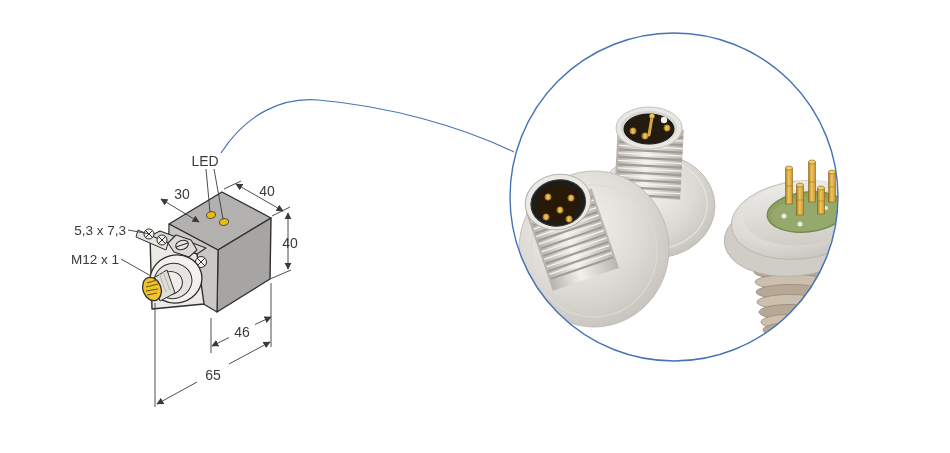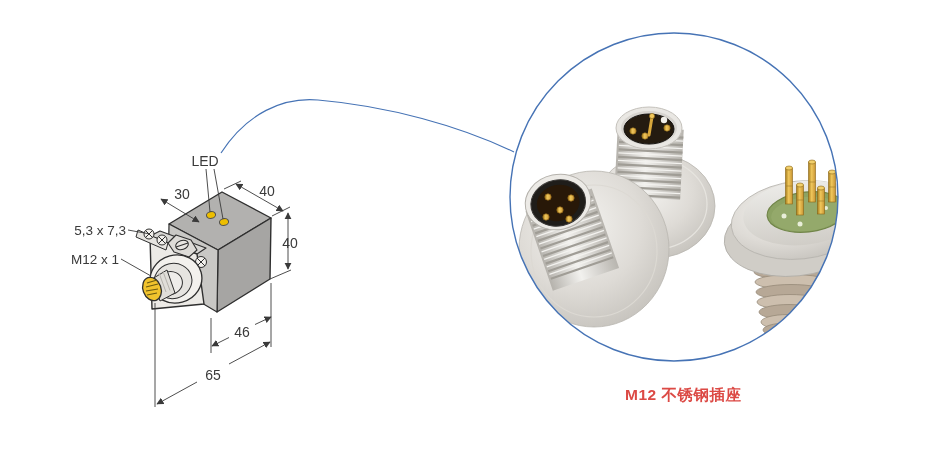--- a/index.html
+++ b/index.html
@@ -202,14 +202,13 @@
         <circle cx="560" cy="210" r="3.2" fill="url(#pinGrad)"></circle>
         <circle cx="546" cy="217" r="3.2" fill="url(#pinGrad)"></circle>
         <circle cx="569" cy="219" r="3.2" fill="url(#pinGrad)"></circle>
       </g>
     </g>
   </g>
 
   <circle cx="674" cy="197" r="164" fill="none" stroke="#4673b5" stroke-width="1.4"></circle>
 </svg>
 
-<div class="caption">M12 不锈钢插座</div>
 </div>
 
 </body></html>

